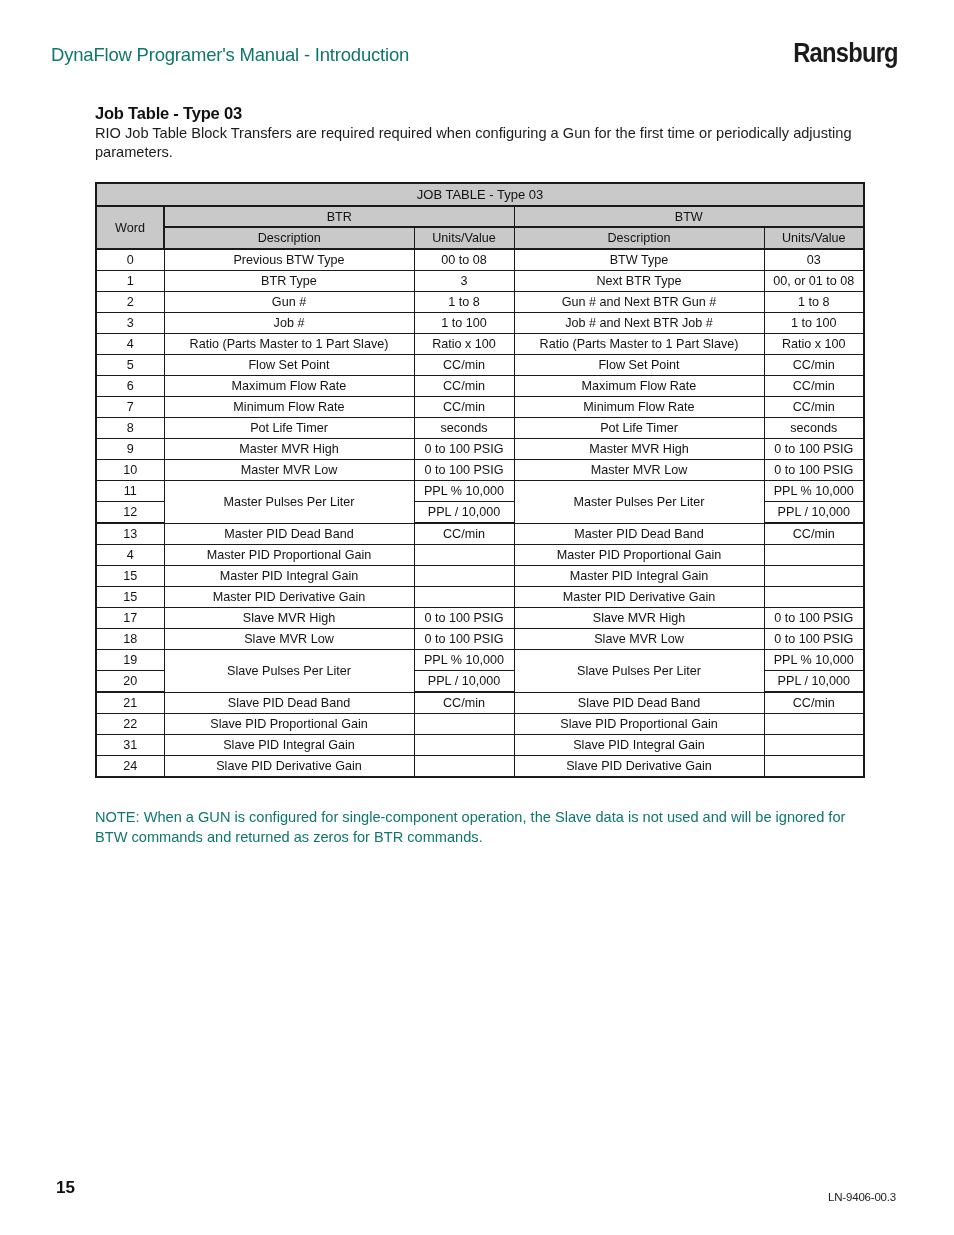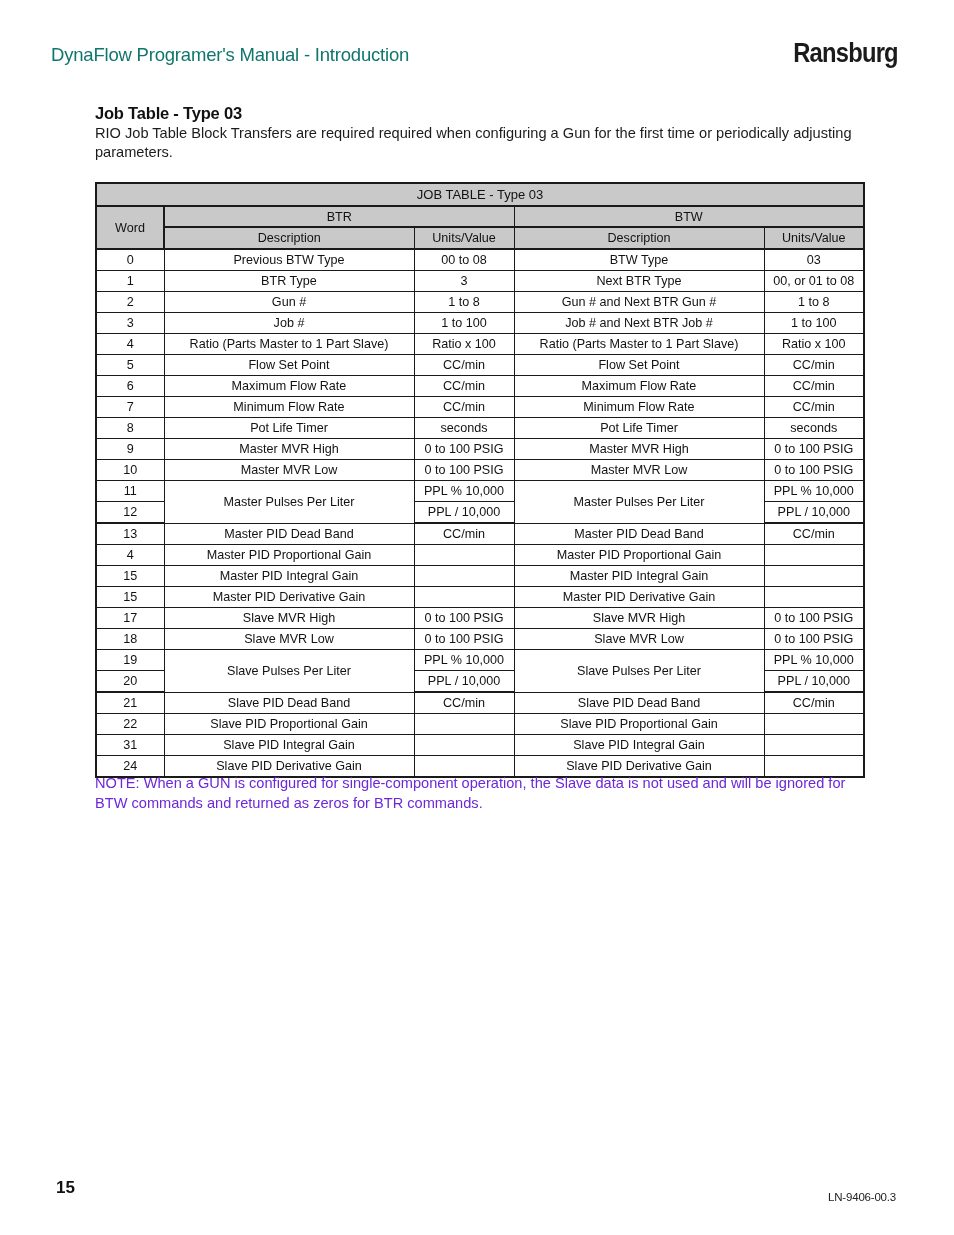--- a/index.html
+++ b/index.html
@@ -135,25 +135,25 @@
   }
   td.merge-desc {
     border-right: 2px solid #1a1a1a;
   }
   tr.grp-end > td { border-bottom: 2px solid #1a1a1a; text-align: center; }
 
   
   .note {
     position: absolute;
     left: 95px;
-    top: 774px;
+    top: 808px;
     width: 772px;
     font-size: 14.6px;
     line-height: 19.5px;
-    color: #6d28d9;
+    color: #0f766e;
   }
 
   
   .page-number {
     position: absolute;
     left: 56px;
     top: 1178px;
     font-size: 17px;
     font-weight: bold;
     color: #111;

